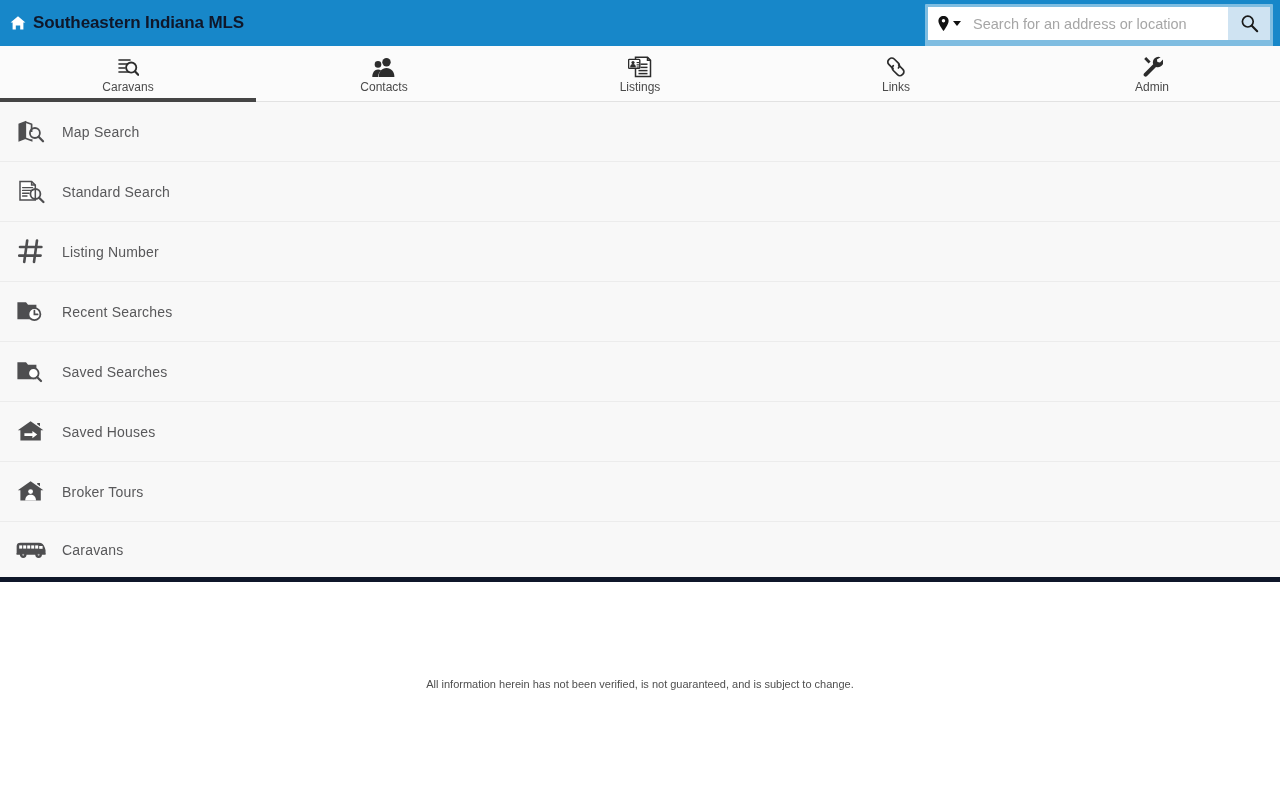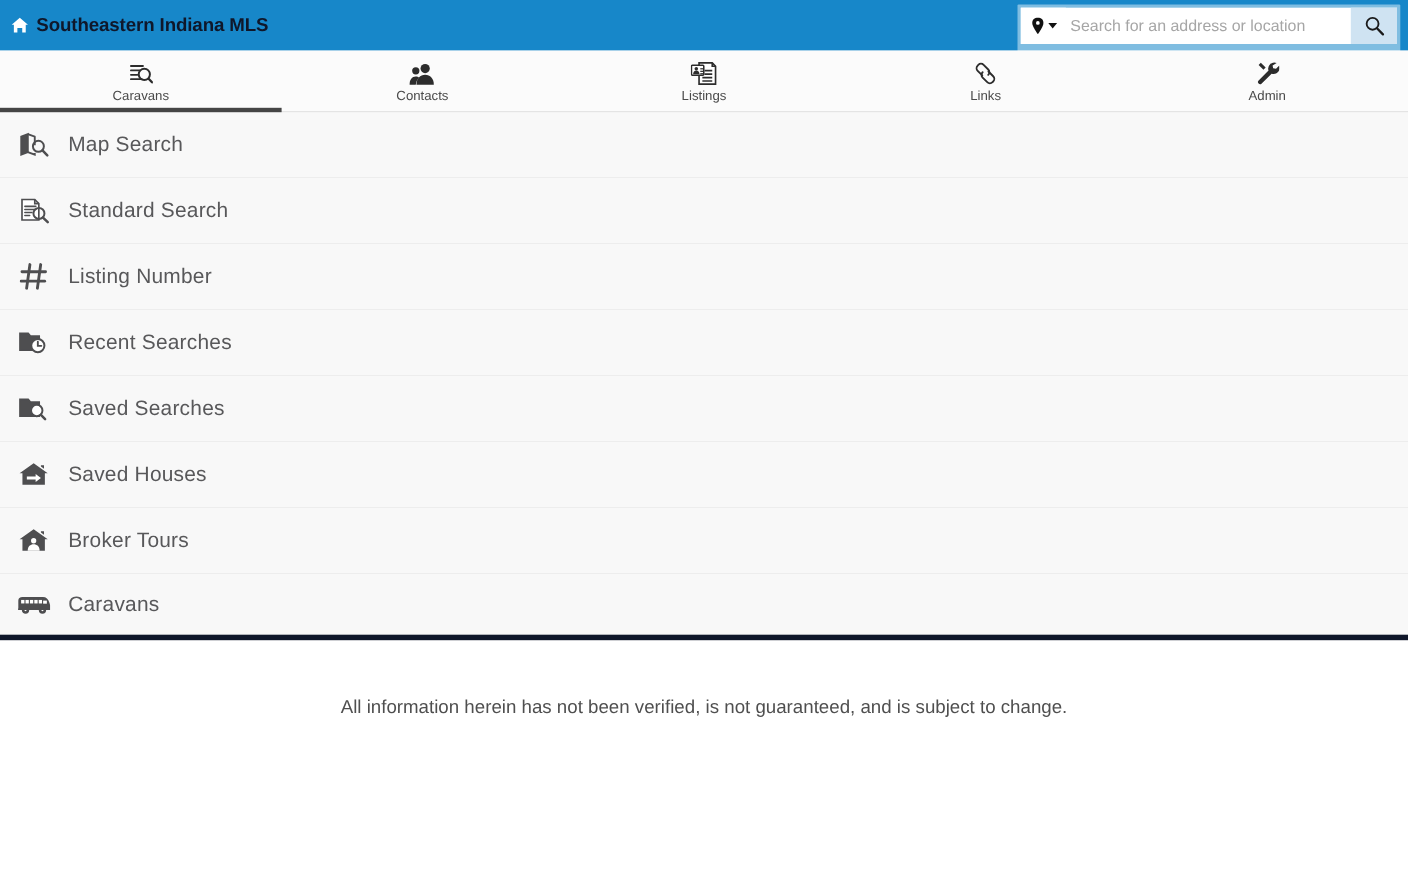--- a/index.html
+++ b/index.html
@@ -138,33 +138,34 @@
   .menu-item:last-child { border-bottom: 5px solid #0f172a; }
   .menu-icon {
     width: 62px;
     display: flex;
     align-items: center;
     justify-content: center;
     flex: none;
   }
   .menu-icon svg { display: block; }
   .menu-label {
-    font-size: 19px;
+    font-size: 14px;
     color: #58585a;
     letter-spacing: 0.2px;
   }
 
   
   .footer {
     padding-top: 51px;
     text-align: center;
   }
   .footer-text {
-    font-size: 17px;
+    font-size: 11px;
     color: #4f4f4f;
+    margin-top: 45px;
   }
 </style>
 </head>
 <body>
 
 <div class="header">
 
   <div class="brand">
     <span class="brand-icon">
       <svg width="16" height="16" viewBox="0 0 16 16" fill="#ffffff">

